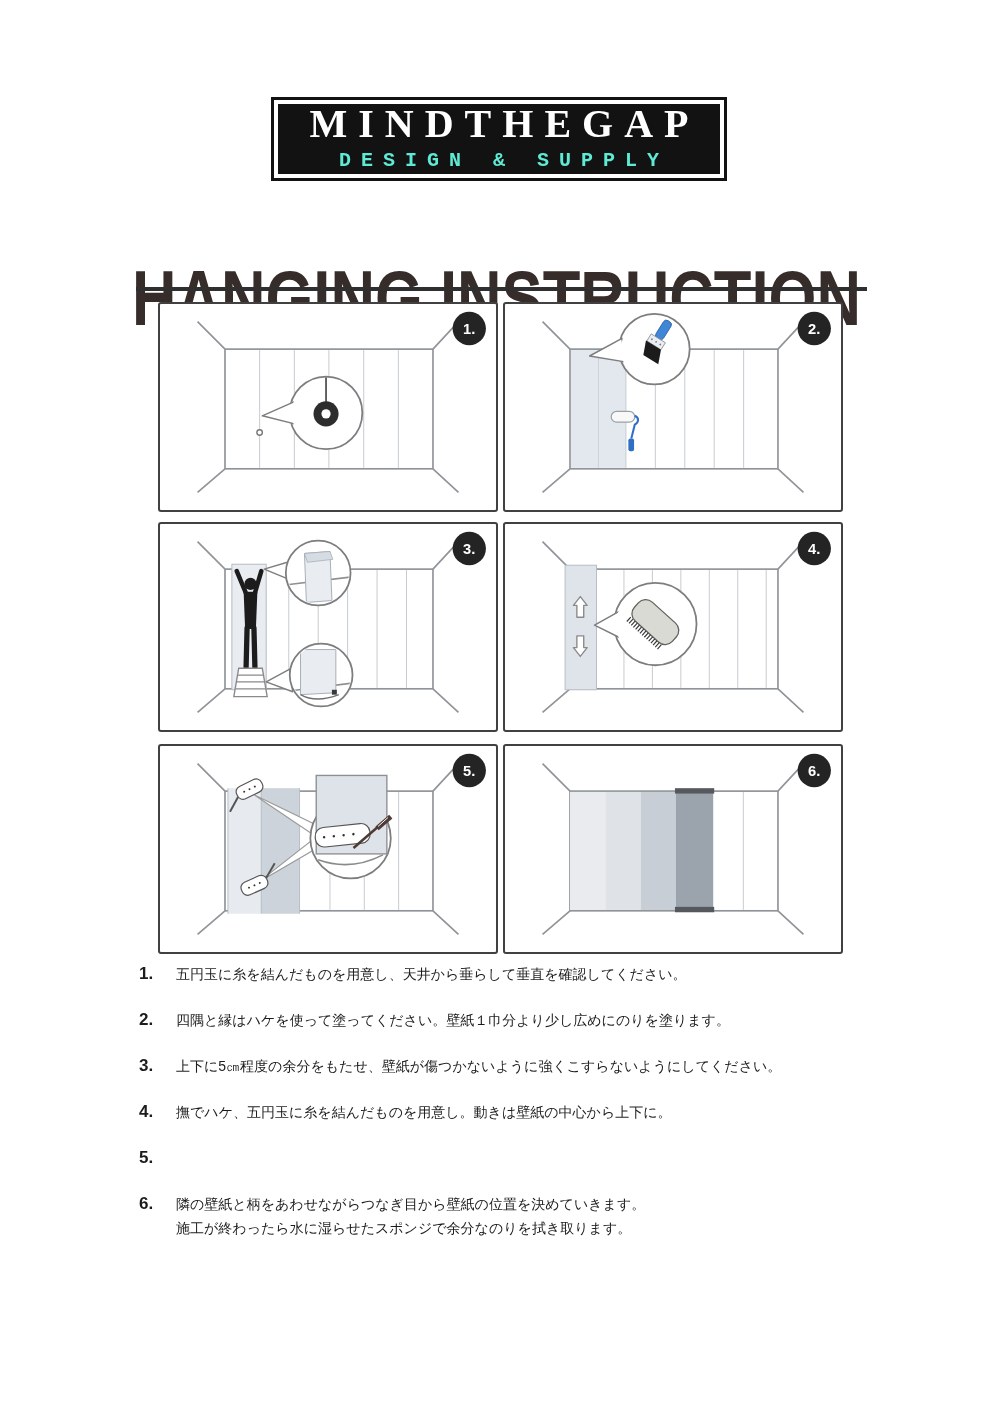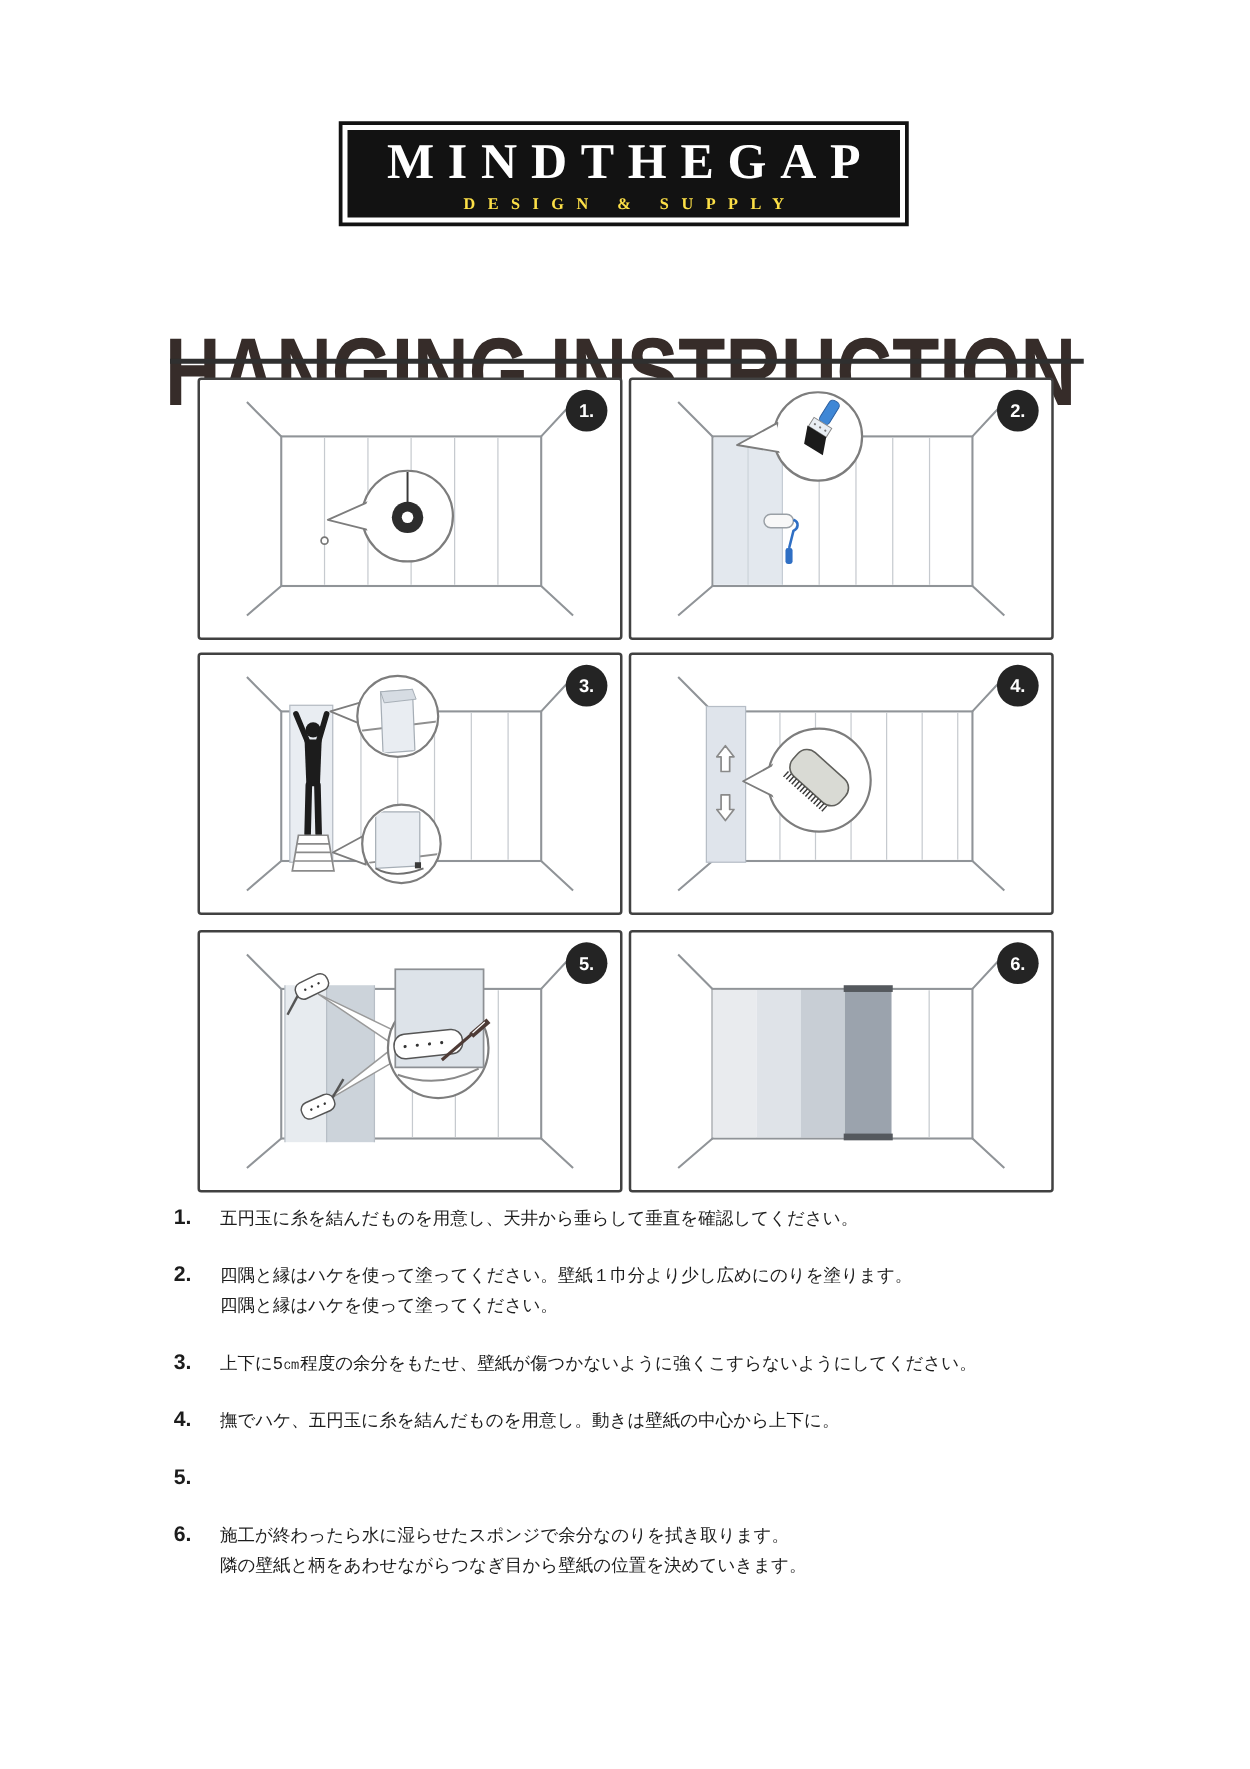--- a/index.html
+++ b/index.html
@@ -2,25 +2,25 @@
 <html><head>
 <meta charset="utf-8">
 <style>
   html,body{margin:0;padding:0;background:#ffffff;}
   body{width:1000px;height:1415px;position:relative;font-family:"Liberation Sans",sans-serif;color:#1c1c1c;overflow:hidden;}
 
   
   .logo-box{position:absolute;left:271px;top:97px;width:456px;height:84px;
     background:#ffffff;border:3px solid #121212;padding:4px;box-sizing:border-box;}
   .logo-field{width:100%;height:100%;background:#121212;display:flex;flex-direction:column;
-    align-items:center;justify-content:center;gap:7px;}
+    align-items:center;gap:7px;}
   .logo-name{color:#ffffff;font-family:"Liberation Serif",serif;font-weight:bold;
     font-size:40px;line-height:1;letter-spacing:11px;padding-left:11px;white-space:nowrap;}
-  .logo-tag{color:#fde047;font-family:Liberation Serif, serif;font-weight:bold;
-    font-size:13px;line-height:1;letter-spacing:10px;padding-left:10px;white-space:nowrap;}
+  .logo-tag{color:#5eead4;font-family:Liberation Mono, monospace;font-weight:bold;
+    font-size:20px;line-height:1;letter-spacing:10px;padding-left:10px;white-space:nowrap;}
 
   
   .page-title{position:absolute;left:132px;top:208px;font-size:77px;line-height:1;
     font-weight:bold;color:#362c29;white-space:nowrap;letter-spacing:0;
     transform:scaleX(.80);transform-origin:0 0;}
   .title-rule{position:absolute;left:136px;top:287px;width:731px;height:4px;background:#2f2f2f;}
 
   
   .panel{position:absolute;width:340px;height:210px;border:2px solid #414141;border-radius:3px;
     box-sizing:border-box;background:#ffffff;margin:0;}
@@ -236,38 +236,37 @@
   <div class="step">
     <div class="step-no">1.</div>
     <div class="step-lines">
       <div>五円玉に糸を結んだものを用意し、天井から垂らして垂直を確認してください。</div>
     </div>
   </div>
   <div class="step">
     <div class="step-no">2.</div>
     <div class="step-lines">
       <div>四隅と縁はハケを使って塗ってください。壁紙１巾分より少し広めにのりを塗ります。</div>
-      <div>四隅と縁はハケを使って塗ってください。</div>
     </div>
   </div>
   <div class="step">
     <div class="step-no">3.</div>
     <div class="step-lines">
       <div>上下に5㎝程度の余分をもたせ、壁紙が傷つかないように強くこすらないようにしてください。</div>
     </div>
   </div>
   <div class="step">
     <div class="step-no">4.</div>
     <div class="step-lines">
       <div>撫でハケ、五円玉に糸を結んだものを用意し。動きは壁紙の中心から上下に。</div>
     </div>
   </div>
   <div class="step">
     <div class="step-no">5.</div>
   </div>
   <div class="step">
     <div class="step-no">6.</div>
     <div class="step-lines">
+      <div>隣の壁紙と柄をあわせながらつなぎ目から壁紙の位置を決めていきます。</div>
       <div>施工が終わったら水に湿らせたスポンジで余分なのりを拭き取ります。</div>
-      <div>隣の壁紙と柄をあわせながらつなぎ目から壁紙の位置を決めていきます。</div>
     </div>
   </div>
 </div>
 
 </body></html>

